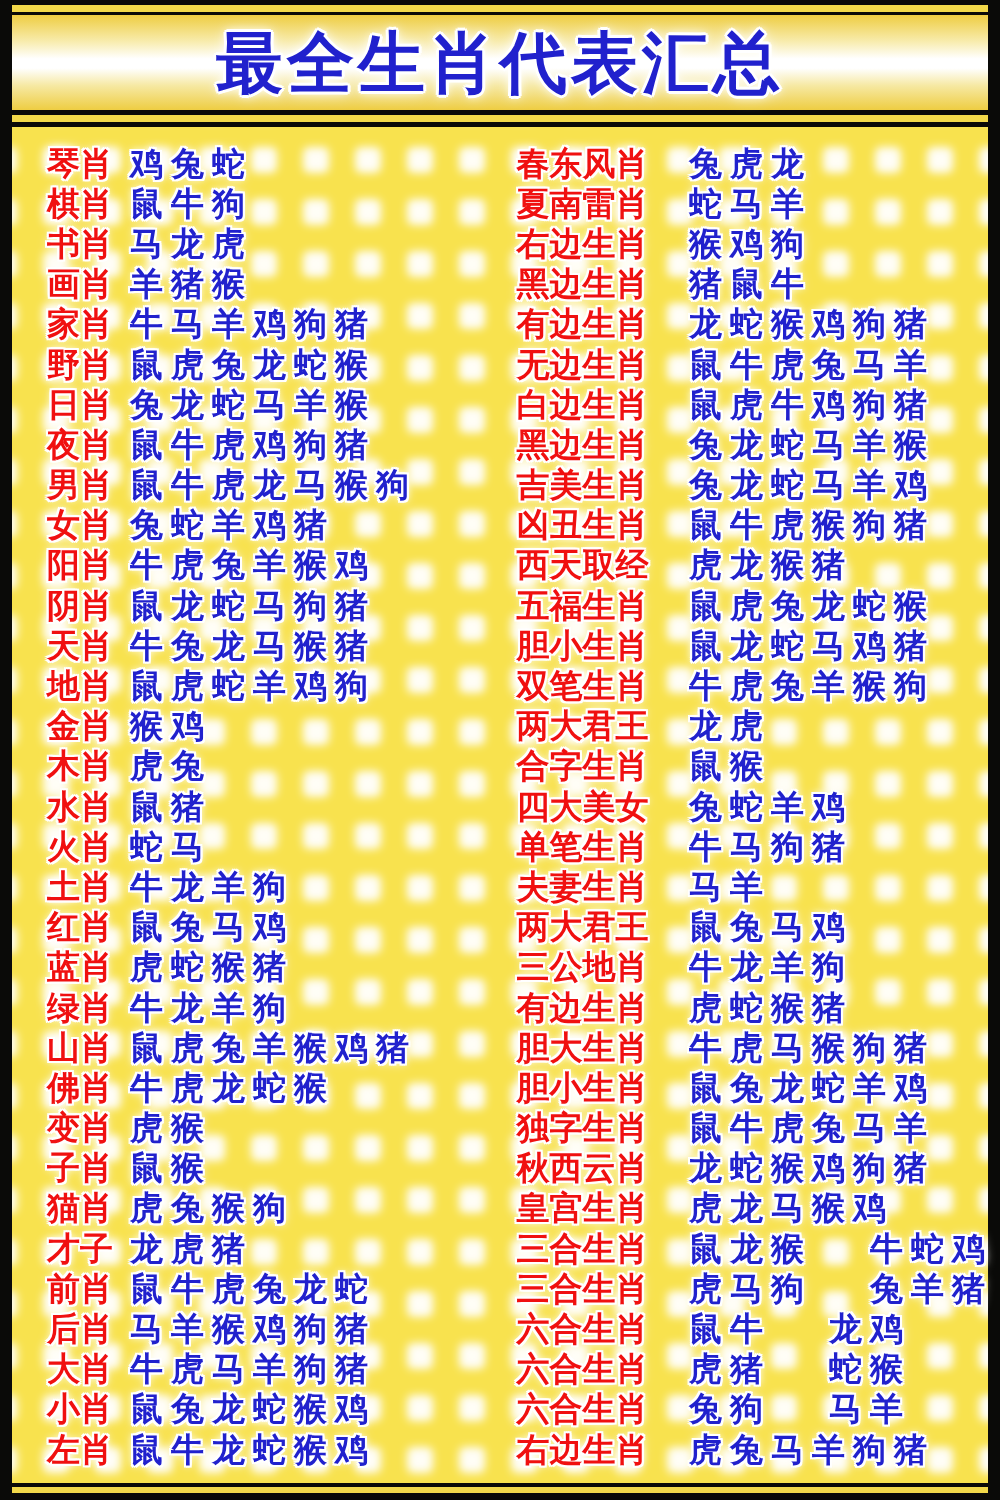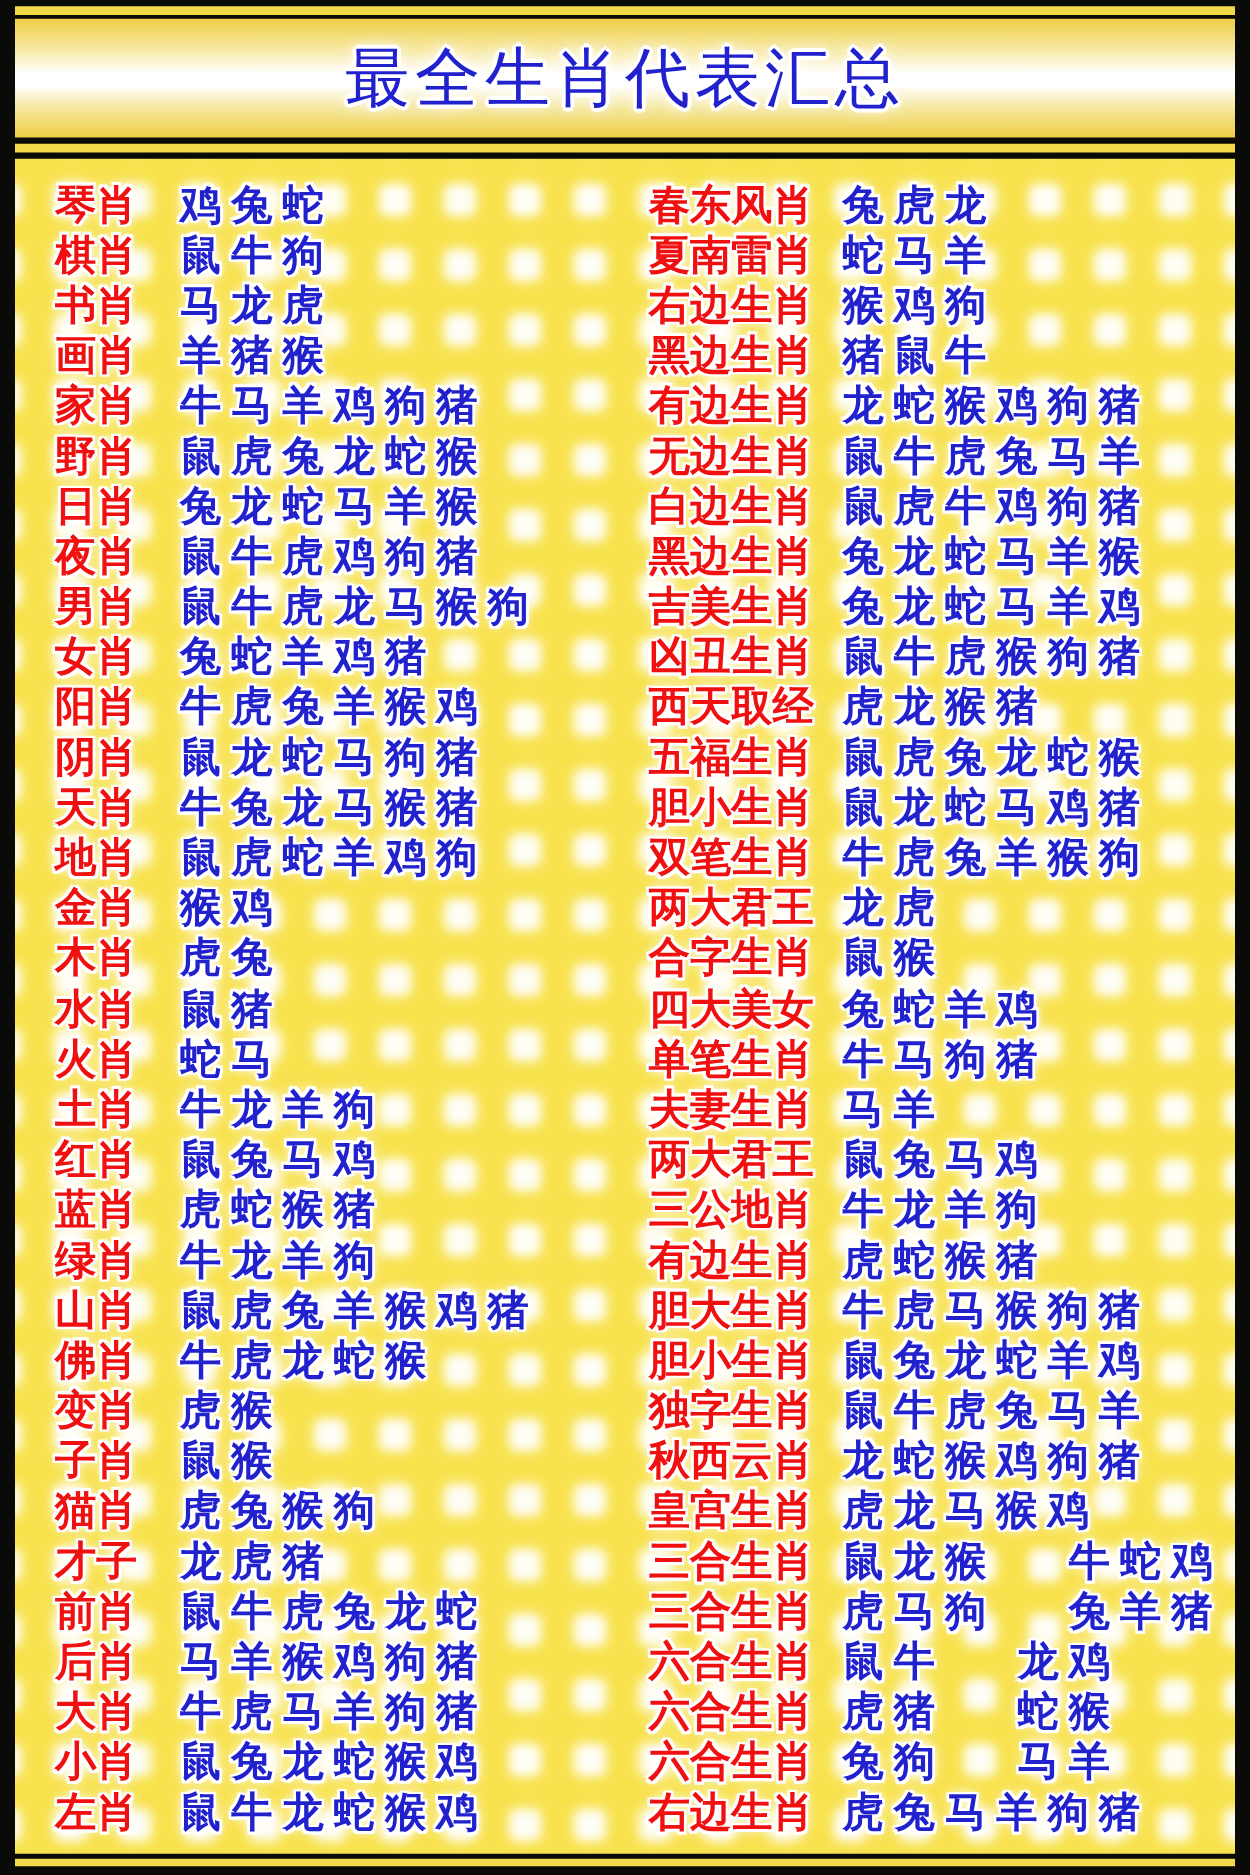--- a/index.html
+++ b/index.html
@@ -14,41 +14,41 @@
   .gold-mid{top:115px;height:7px;}
   .gold-bottom{bottom:7px;height:6px;}
   .title-band{
     top:15px;height:95px;
     background:linear-gradient(180deg,#eecd42 0%,#f8ecae 28%,#ffffff 46%,#ffffff 56%,#f6e9a4 74%,#eecd42 100%);
     display:flex;align-items:center;justify-content:center;
   }
   .title{
     margin:0;
     font-family:"DejaVu Serif",serif;
-    font-size:52px;line-height:1;font-weight:normal;
+    font-size:67px;line-height:1;font-weight:bold;
     color:var(--blue,#2222cc);
     letter-spacing:4px;white-space:nowrap;
     text-shadow:
       3px 0 0 #fff,-3px 0 0 #fff,0 3px 0 #fff,0 -3px 0 #fff,
       2px 2px 0 #fff,-2px 2px 0 #fff,2px -2px 0 #fff,-2px -2px 0 #fff,
       0 0 10px #fff,0 0 16px #fff;
   }
   .body{
     top:127px;bottom:17px;
     background:var(--yellow,#f8e24e);
   }
   .pattern-svg{position:absolute;left:0;top:0;width:100%;height:100%;}
   .rows{
     position:absolute;left:0;top:0;right:0;bottom:0;
-    padding:16px 0 0 32px;box-sizing:border-box;
+    padding:16px 0 0 18px;box-sizing:border-box;text-align:center;
   }
   .row{height:40.2px;display:flex;align-items:center;}
   .cell{display:flex;align-items:center;}
   .cell-l{width:475px;flex:none;}
-  .cell-r{flex:1;}
+  .cell-r{flex:1;gap:29px;}
   .lab{
     flex:none;color:var(--red,#f01010);
     font-size:33px;line-height:1;font-weight:bold;white-space:nowrap;
     text-shadow:
       2px 0 0 #fff,-2px 0 0 #fff,0 2px 0 #fff,0 -2px 0 #fff,
       2px 2px 0 #fff,-2px 2px 0 #fff,2px -2px 0 #fff,-2px -2px 0 #fff,
       0 0 7px #fff,0 0 12px #fff;
   }
   .cell-l .lab{width:100px;}
   .cell-r .lab{width:155px;}

